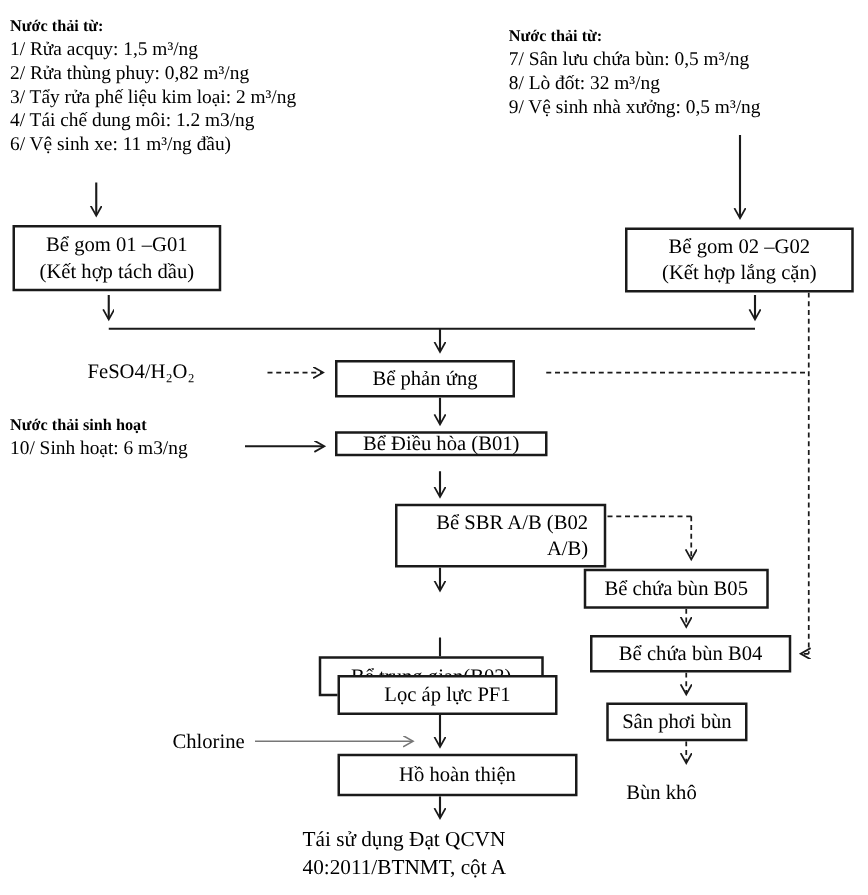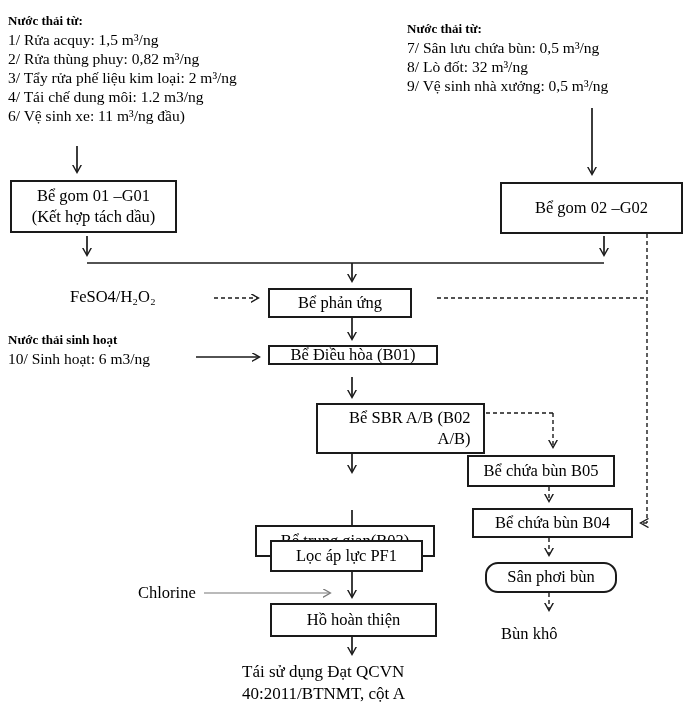--- a/index.html
+++ b/index.html
@@ -89,20 +89,21 @@
       </div>
   </div>
 
   <div class="box" style="left:10px;top:180px;width:167px;height:53px;">
     <div>Bể gom 01 –G01</div>
     <div>(Kết hợp tách dầu)</div>
   </div>
 
   <div class="box" style="left:500px;top:182px;width:183px;height:52px;">
     <div>Bể gom 02 –G02</div>
+    <div>(Kết hợp lắng cặn)</div>
   </div>
 
   <div class="abs lbl" style="left:70px;top:287px;">FeSO4/H₂O₂</div>
   <div class="abs lbl" style="left:98px;top:583px;margin-left:40px;">Chlorine</div>
 
   <div class="abs src" style="left:8px;top:330px;">
     <div class="ttl">Nước thải sinh hoạt</div>
     <div>10/ Sinh hoạt: 6 m3/ng</div>
   </div>
 
@@ -115,37 +116,37 @@
   </div>
 
   <div class="box" style="left:280px;top:403px;width:169px;height:51px;margin-left:36px;">
     <div style="width:140px;">Bể SBR A/B (B02 A/B)</div>
   </div>
 
   <div class="box" style="left:255px;top:478px;width:180px;height:32px;margin-top:47px;">
     <div>Bể trung gian(B03)</div>
   </div>
 
-  <div class="box" style="left:270px;top:540px;width:153px;height:32px;">
+  <div class="box" style="left:270px;top:540px;width:176px;height:32px;">
     <div>Lọc áp lực PF1</div>
   </div>
 
-  <div class="box" style="left:270px;top:603px;width:167px;height:34px;">
+  <div class="box" style="left:270px;top:603px;width:192px;height:34px;">
     <div>Hồ hoàn thiện</div>
   </div>
 
   <div class="box" style="left:467px;top:455px;width:148px;height:32px;">
     <div>Bể chứa bùn B05</div>
   </div>
 
   <div class="box" style="left:472px;top:508px;width:161px;height:30px;">
     <div>Bể chứa bùn B04</div>
   </div>
 
-  <div class="box" style="left:485px;top:562px;width:132px;height:31px;border-radius:13px;">
+  <div class="box" style="left:485px;top:562px;width:113px;height:31px;">
     <div>Sân phơi bùn</div>
   </div>
 
   <div class="abs lbl ctr" style="left:501px;top:624px;width:96px;">Bùn khô</div>
 
   <div class="abs ctr" style="left:242px;top:661px;width:220px;font-size:17px;line-height:22px;">
     <div>Tái sử dụng Đạt QCVN</div>
     <div>40:2011/BTNMT, cột A</div>
   </div>
 

